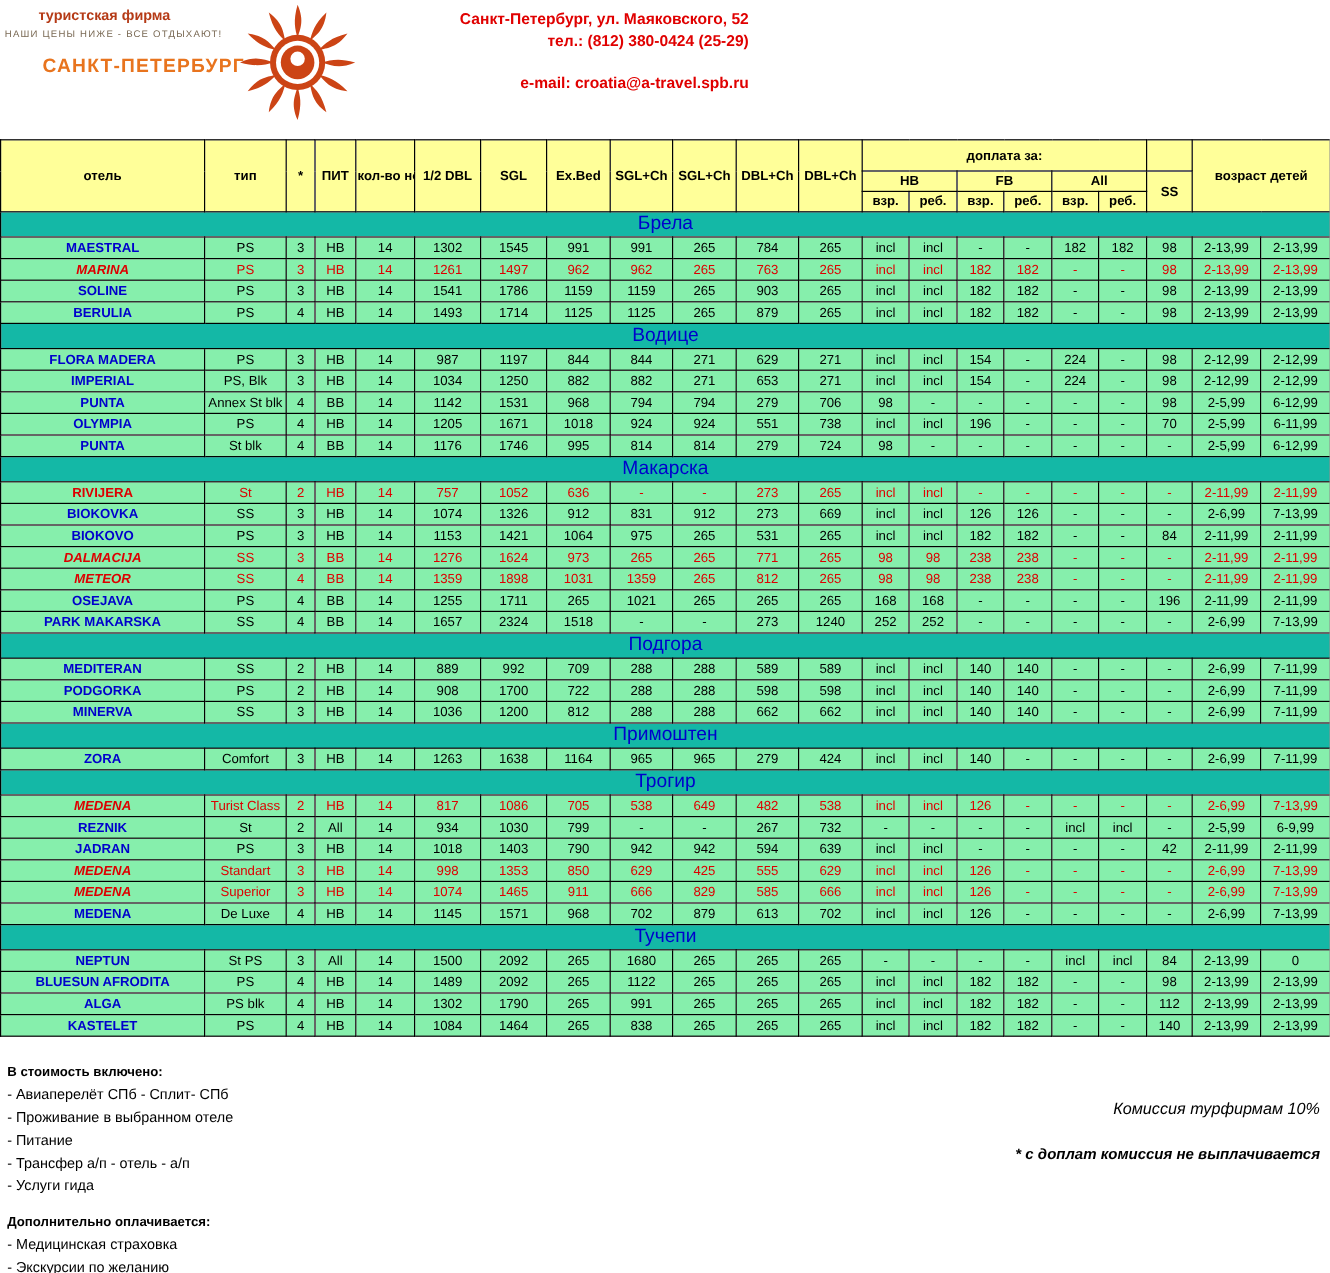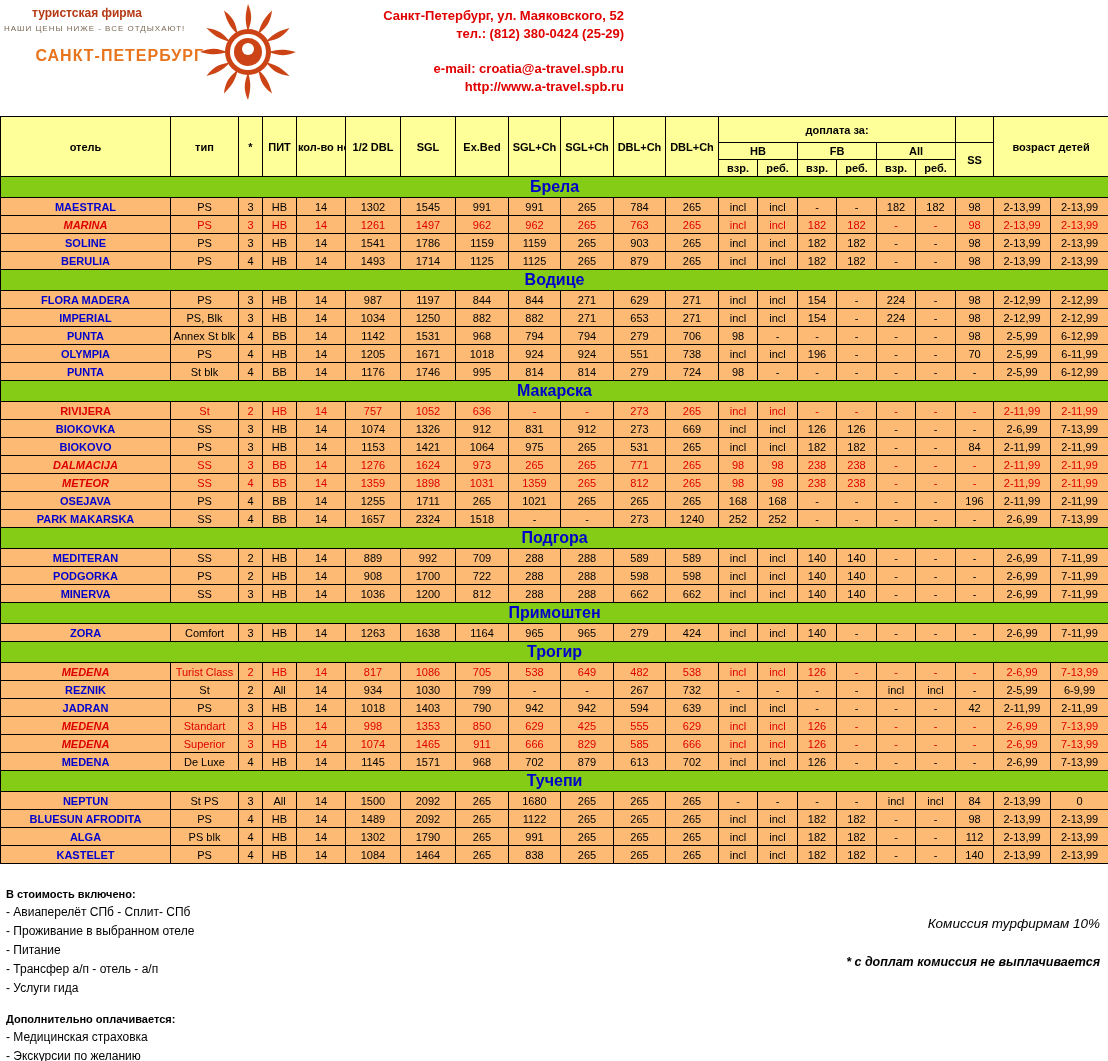--- a/index.html
+++ b/index.html
@@ -26,22 +26,22 @@
   .right-block { width:320px; text-align:right; color:#e00000; font-weight:bold; font-size:13px; padding-top:5px; line-height:18px; }
   .contact-gap { height:17px; }
   
   table.price { border-collapse:collapse; table-layout:fixed; width:1108px; margin-top:0; }
   table.price th, table.price td { border:1px solid #000; text-align:center; vertical-align:middle; padding:0 1px; overflow:hidden; white-space:nowrap; }
   tr.head th { background:#ffff99; font-weight:bold; font-size:11px; }
   tr.head-a { height:26px; }
   tr.head-b { height:17px; }
   tr.head-c { height:17px; }
   th.wrap { white-space:normal; line-height:12px; }
-  tr.section-row td { background:#84cc16; color:#0000cc; font-weight:bold; font-size:16px; height:21px; }
-  tr.data-row { height:18px; background:#fdba74;margin-left:24px; }
+  tr.section-row td { background:#14b8a6; color:#0000cc; font-weight:normal; font-size:16px; height:21px; }
+  tr.data-row { height:18px; background:#86efac;margin-left:24px; }
   tr.data-row td { font-size:11px; }
   td.hotel-name { font-weight:bold; font-size:12px; color:#0000cc; }
   td.type-cell { font-size:10px; }
   tr.style-red td { color:#dd0000; }
   tr.style-red td.hotel-name { color:#dd0000; }
   tr.italic-name td.hotel-name { font-style:italic; }
   
   .bottom { display:flex; justify-content:space-between; padding:24px 8px 0 6px; }
   .block-title { font-size:11px; font-weight:bold; }
   .fitem { font-size:12px; margin-top:5px; }
@@ -82,21 +82,20 @@
       </g>
     </svg>
   </div>
 
 
   <div class="right-block">
     <div>Санкт-Петербург, ул. Маяковского, 52</div>
     <div>тел.: (812) 380-0424 (25-29)</div>
     <div class="contact-gap"></div>
     <div>e-mail: croatia@a-travel.spb.ru</div>
-    <div>http://www.a-travel.spb.ru</div>
   </div>
 </div>
 
 <table class="price">
   <colgroup>
     <col style="width:170px">
       <col style="width:68px">
       <col style="width:24px">
       <col style="width:34px">
       <col style="width:49px">

